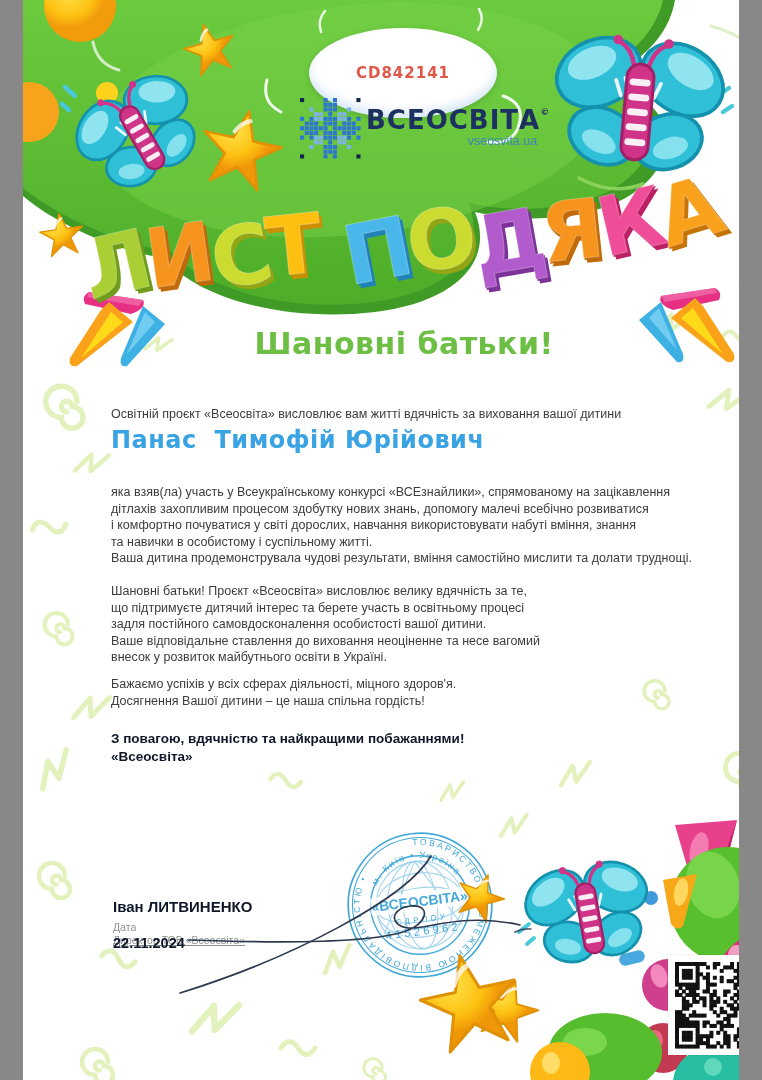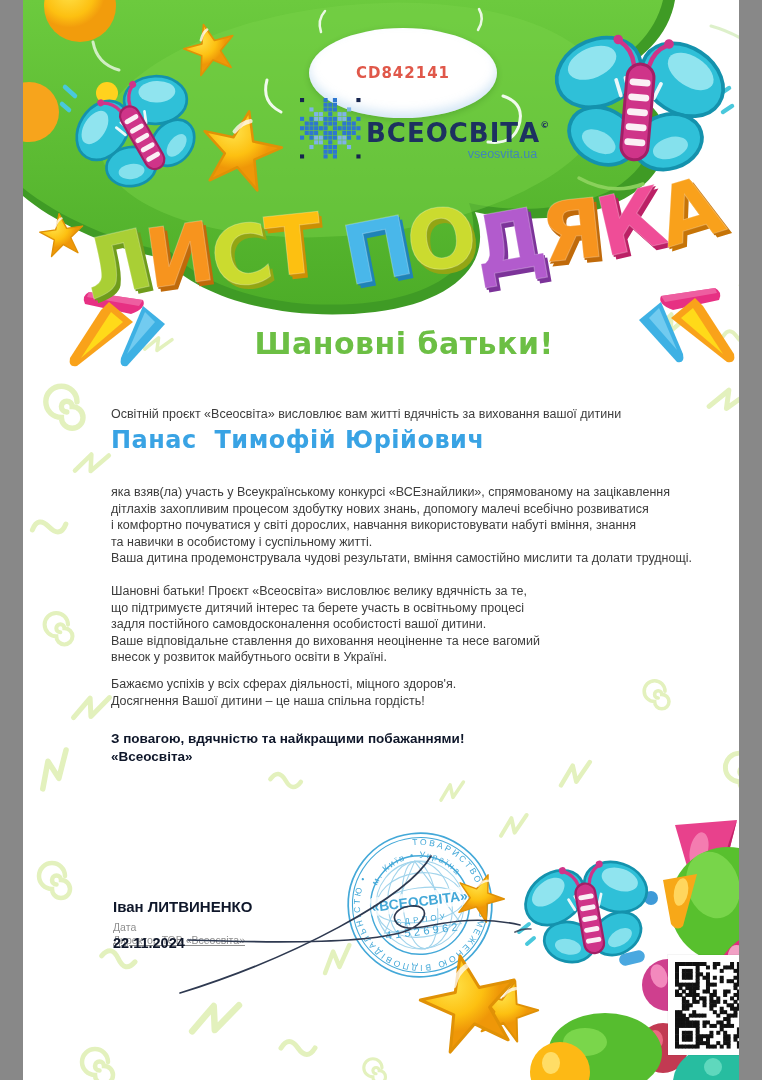--- a/index.html
+++ b/index.html
@@ -14,21 +14,21 @@
   
   #blob{position:absolute;top:0;left:0;z-index:1;}
 
   
   .cert-oval{position:absolute;left:286px;top:28px;width:188px;height:90px;background:#fff;
              border-radius:50%;z-index:4;display:flex;align-items:center;justify-content:center;
              box-shadow:inset 0 -6px 10px rgba(140,190,230,.35), 0 2px 6px rgba(0,60,0,.18);}
   .cert-id{color:#e0584a;font-size:15px;letter-spacing:1px;font-weight:bold;font-family:"DejaVu Sans",sans-serif;}
 
   
-  .logo{position:absolute;left:277px;top:97px;z-index:4;display:flex;align-items:flex-end;}
+  .logo{position:absolute;left:277px;top:97px;z-index:4;display:flex;align-items:flex-start;}
   .logo-textcol{margin-left:4px;padding-top:10px;}
   .logo-name{font-family:"DejaVu Sans",sans-serif;font-weight:bold;font-size:26px;color:#1d3160;
              letter-spacing:1px;line-height:1;}
   .logo-tm{font-size:9px;vertical-align:14px;letter-spacing:0;}
   .logo-site{text-align:right;font-size:12.5px;color:#4086b8;margin-top:1px;padding-right:12px;}
 
   
   .big-title{position:absolute;top:162px;left:0;width:762px;height:160px;z-index:4;
              display:flex;align-items:center;justify-content:center;transform:rotate(-3deg);}
   .tletter{font-family:"DejaVu Sans",sans-serif;font-weight:bold;font-size:82px;line-height:1;

